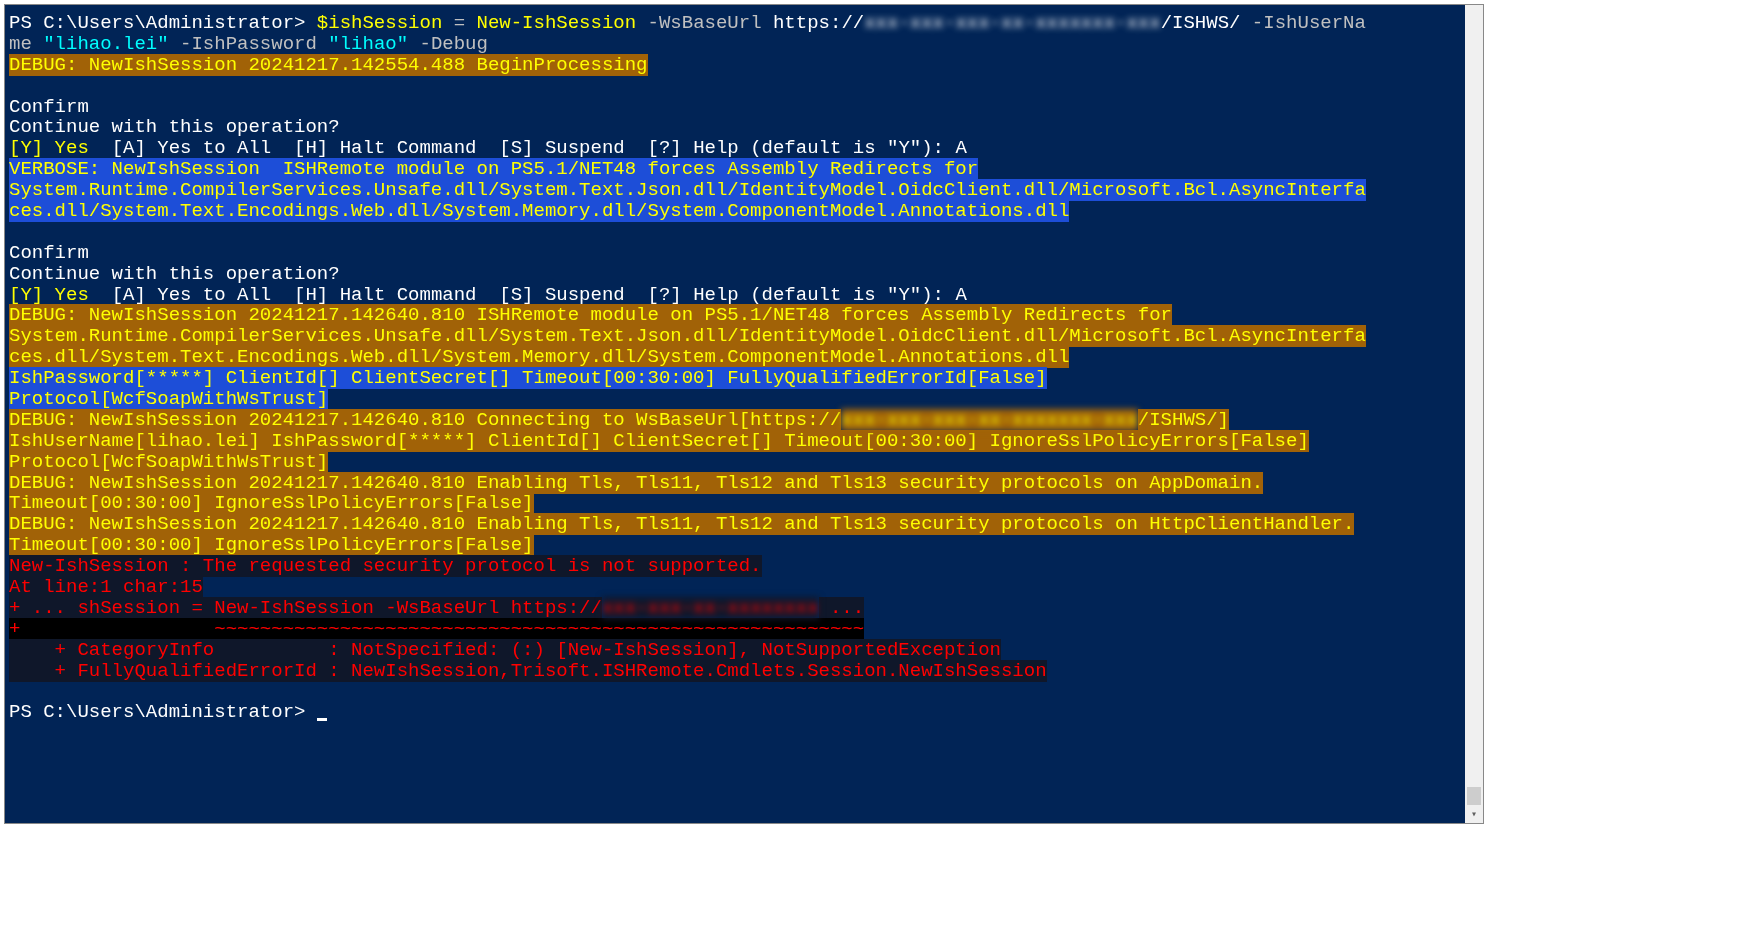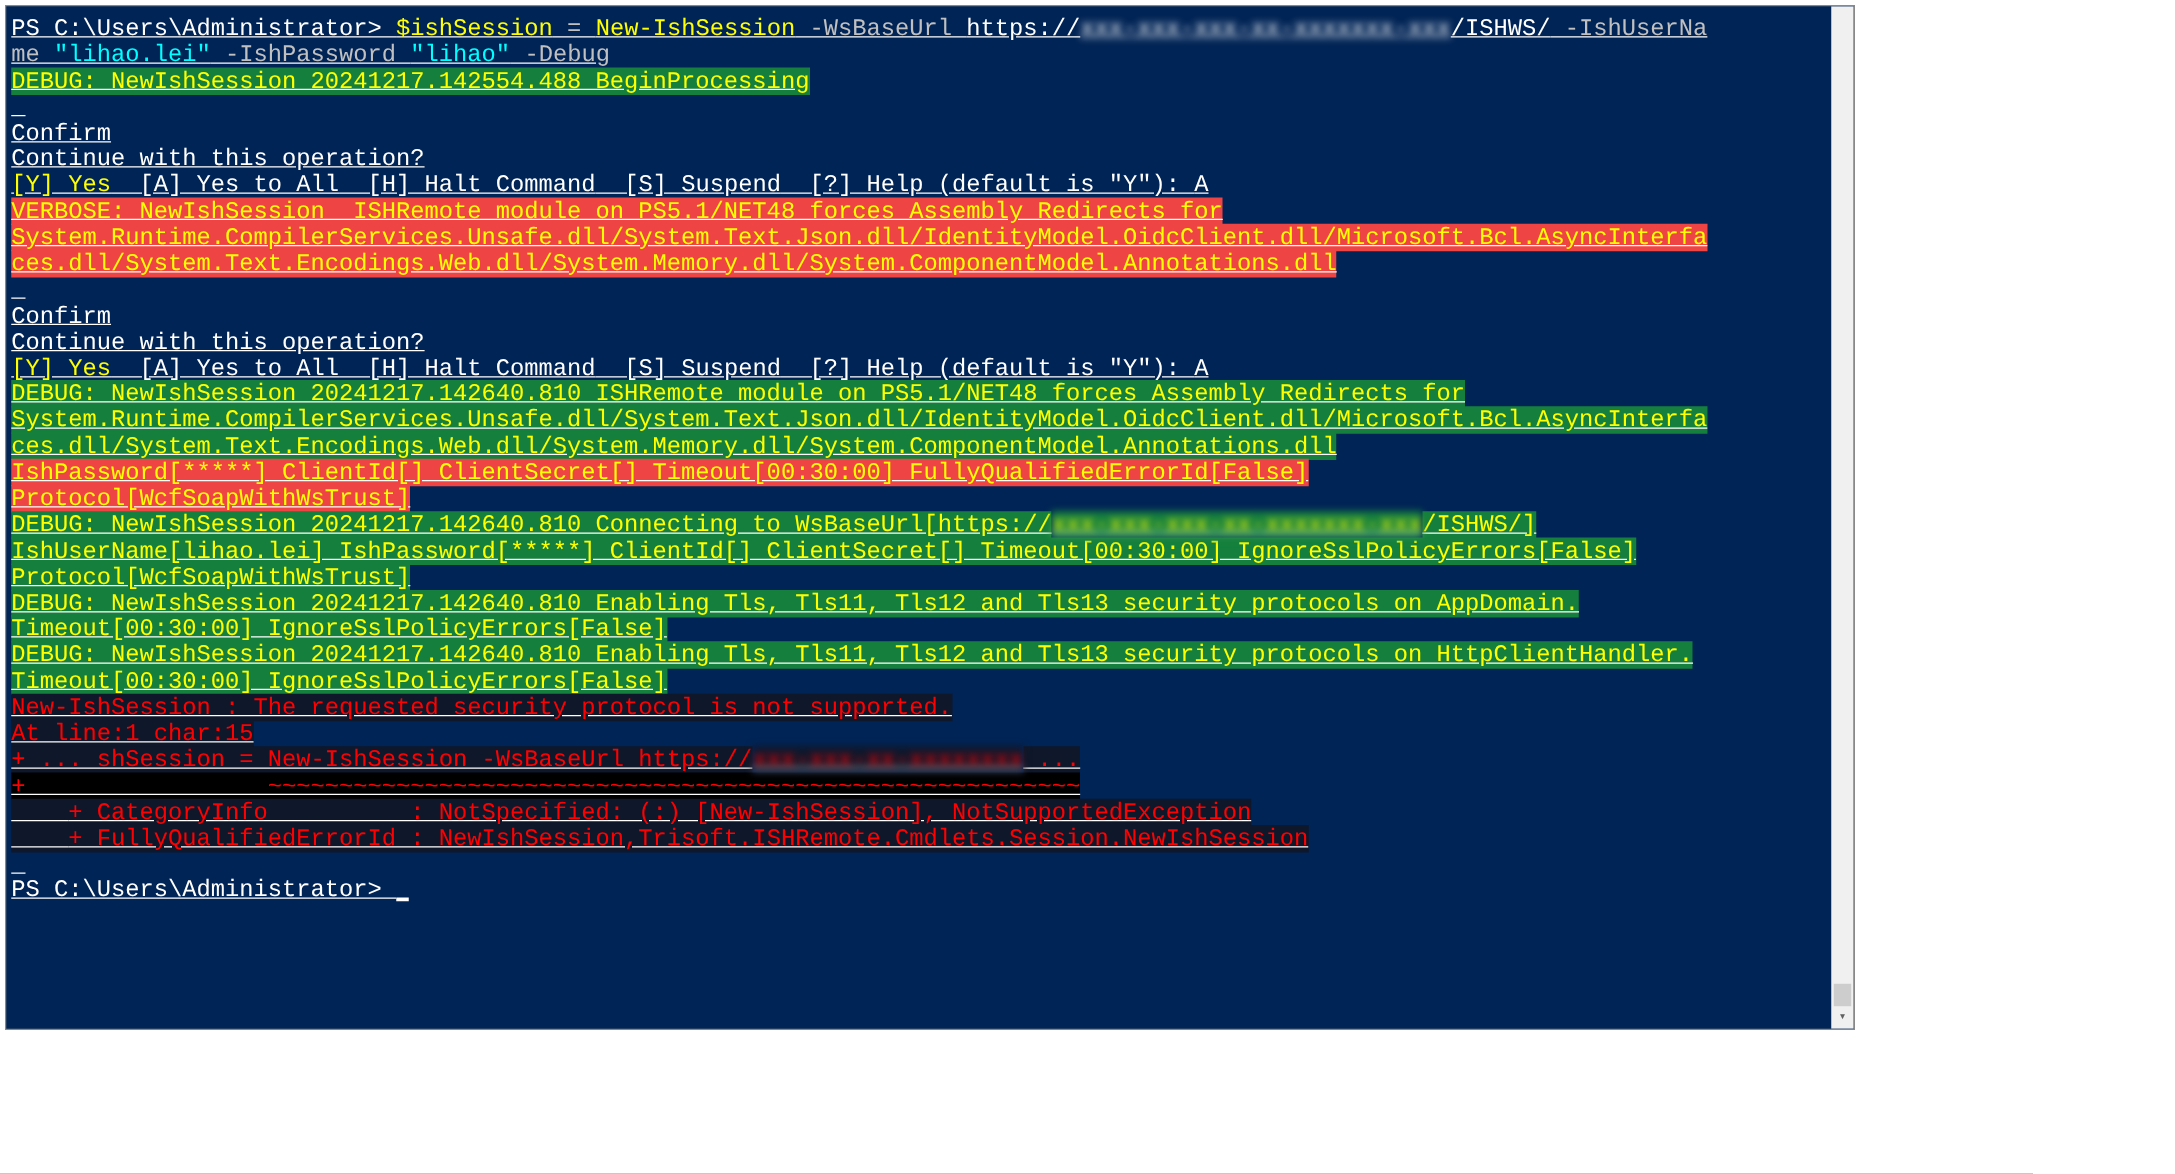--- a/index.html
+++ b/index.html
@@ -17,21 +17,20 @@
     }
     .terminal {
       background: #012456;
       color: #ffffff;
       padding: 8px 4px;
       width: 1480px;
       height: 820px;
       overflow-y: auto;
       position: relative;
       border: 1px solid #888;
-      text-decoration: underline;
     }
     .scrollbar {
       position: absolute;
       right: 0;
       top: 0;
       bottom: 0;
       width: 18px;
       background: #f0f0f0;
     }
     .scrollbar-thumb {
@@ -55,22 +54,22 @@
       color: #606060;
     }
     .line {
       white-space: pre-wrap;
       word-break: break-all;
     }
     .prompt { color: #ffffff; }
     .cmd { color: #ffff00; }
     .param { color: #c0c0c0; }
     .string { color: #00ffff; }
-    .debug { color: #ffff00; background: #15803d; }
-    .verbose { color: #ffff00; background: #ef4444; margin-top: 20px; }
+    .debug { color: #ffff00; background: #a16207; }
+    .verbose { color: #ffff00; background: #1d4ed8; margin-top: 20px; }
     .confirm { color: #ffffff; }
     .option-key { color: #ffff00; margin-top: 36px; }
     .error { color: #ff0000; background: #0f172a; }
     .error-underline {
       color: #ff0000;
       background: #000000;
     }
     .cursor {
       display: inline-block;
       width: 10px;

